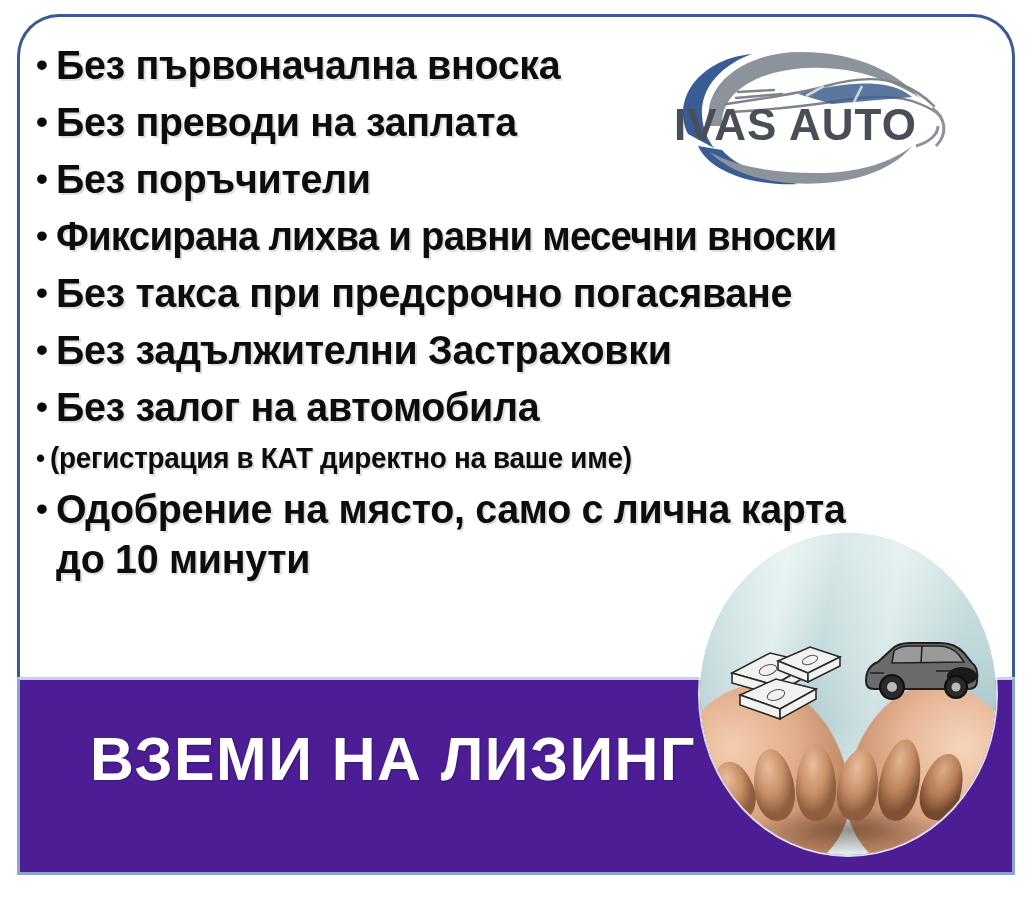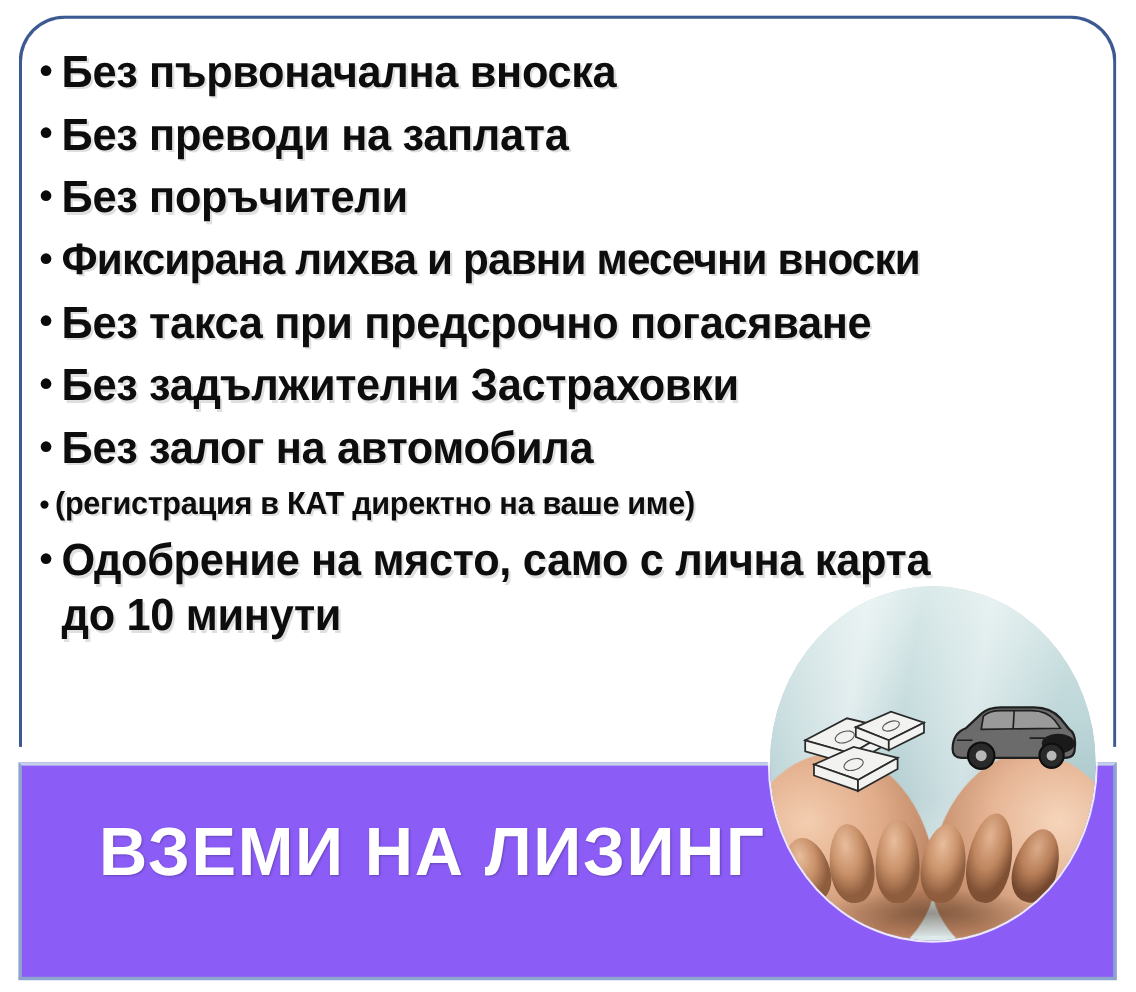--- a/index.html
+++ b/index.html
@@ -173,28 +173,27 @@
   .car-sketch { left: 158px; top: 100px; width: 124px; height: 72px; }
   .money svg, .car-sketch svg { display: block; }
 
   
   .banner {
     position: absolute;
     left: 17px;
     top: 677px;
     width: 998px;
     height: 198px;
-    background: #8b5cf6;
+    background: #4c1d95;
     box-sizing: border-box;
     border-left: 3px solid #8ba5cc;
     border-right: 3px solid #8ba5cc;
     border-bottom: 3px solid #8ba5cc;
     border-top: 3px solid #c3d2e8;
     z-index: 2;
-    margin-top: 16px;
   }
   .banner-text {
     position: absolute;
     left: 70px;
     top: 44px;
     color: #ffffff;
     font-family: "Liberation Sans Narrow", "Liberation Sans", sans-serif;
     font-weight: 700;
     font-size: 62px;
     line-height: 70px;
@@ -255,20 +254,49 @@
     </div>
 
     <div class="bullet-row">
       <span class="bullet-dot">•</span>
       <span class="bullet-text">Одобрение на място, само с лична карта
 до 10 минути</span>
     </div>
 
   </div>
 
+  <div class="logo">
+    <svg width="330" height="145" viewBox="0 0 330 145">
+
+      <path d="M40 92 C22 54 56 16 104 12 C76 22 52 44 54 74 C55 88 60 98 66 106 Z" fill="#3a5c94"></path>
+
+      <path d="M62 84 C52 44 96 10 152 10 C214 10 252 34 272 56 C246 40 208 24 160 26 C110 28 72 50 74 84 Z" fill="#8d939b"></path>
+
+      <path d="M50 104 C62 130 104 144 150 142 C118 136 88 124 74 108 Z" fill="#3a5c94"></path>
+
+      <path d="M62 110 C86 136 138 146 186 140 C222 136 250 122 264 104
+               C244 120 212 130 176 131 C126 132 86 124 62 110 Z" fill="#8d939b"></path>
+
+      <g fill="none" stroke="#7e848c" stroke-width="2.4" stroke-linecap="round">
+        <path d="M78 62 C106 58 150 52 178 44 C206 36 230 34 252 42 C268 48 278 56 286 64"></path>
+        <path d="M82 70 C118 68 160 64 196 58 C228 53 254 54 272 62 C282 66 288 70 292 74"></path>
+        <path d="M88 56 L134 52"></path>
+        <path d="M90 50 L126 48"></path>
+      </g>
+
+      <path d="M150 52 C176 45 206 40 228 42 C244 43 256 48 264 55 L184 62 Z" fill="#3d5f8e" opacity="0.85"></path>
+      <path d="M158 54 L176 44" stroke="#cfd4da" stroke-width="2.6" fill="none"></path>
+      <path d="M214 44 L206 60" stroke="#cfd4da" stroke-width="2.6" fill="none"></path>
+
+      <path d="M284 66 C298 76 300 92 288 104" fill="none" stroke="#8d939b" stroke-width="3"></path>
+      <path d="M268 104 C282 100 290 92 290 84" fill="none" stroke="#8d939b" stroke-width="3"></path>
+
+      <text x="26" y="98" font-family="'Liberation Sans Narrow','Liberation Sans',sans-serif" font-size="44" font-weight="700" letter-spacing="1" fill="#4a4f57">IVAS AUTO</text>
+    </svg>
+  </div>
 
   <div class="photo-circle">
     <div class="ph-bg"></div>
 
     <div class="palm-left"></div>
     <div class="palm-right"></div>
     <div class="palm-shadow"></div>
 
     <div class="fingers">
       <div class="finger f1"></div>

